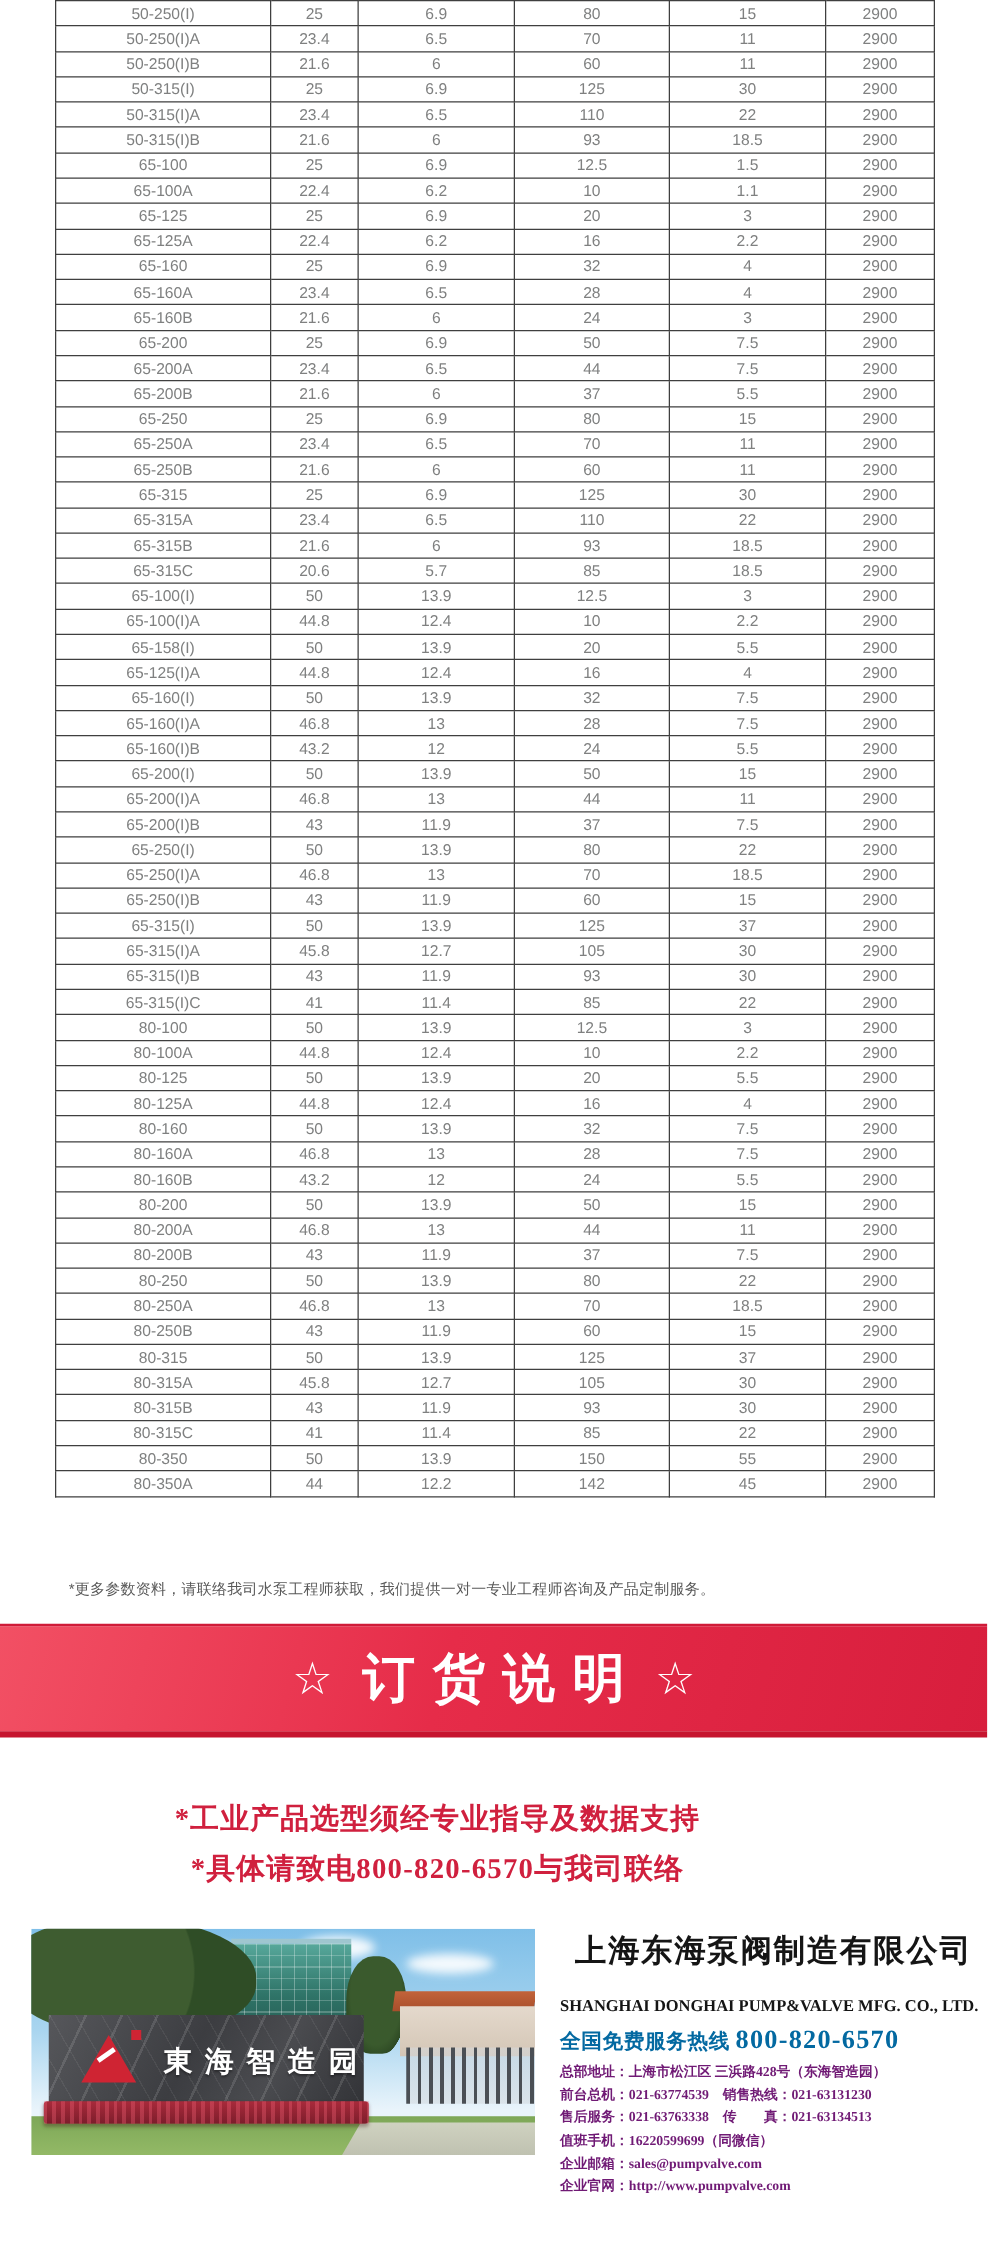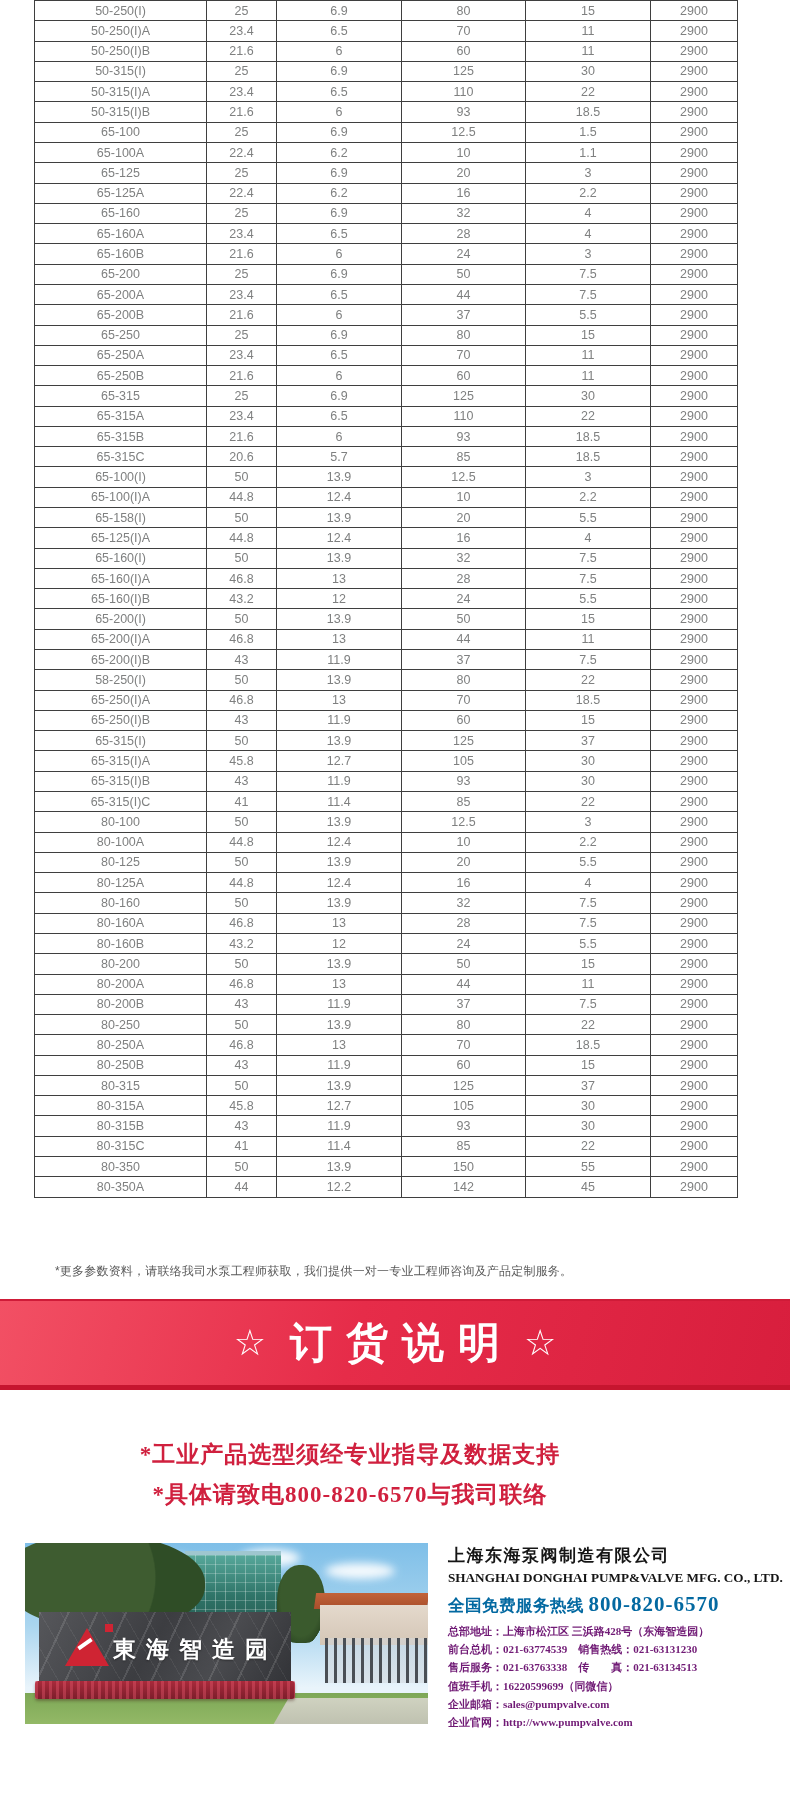--- a/index.html
+++ b/index.html
@@ -1,20 +1,20 @@
 <!DOCTYPE html>
 <html><head>
 <meta charset="utf-8">
 <style>
   * { margin:0; padding:0; box-sizing:border-box; }
   body { background:#ffffff; font-family:"Liberation Sans", sans-serif; }
   .page { position:relative; width:790px; height:1797px; background:#ffffff; overflow:hidden; margin:0 auto; }
 
   
-  .spec-table { position:absolute; left:34px; top:0; width:703px; height:1198px;
+  .spec-table { position:absolute; left:44px; top:0; width:703px; height:1198px;
                 border-collapse:collapse; table-layout:fixed; }
   .spec-table td { border:1px solid #3f3f3f; text-align:center; vertical-align:middle;
                    font-size:12.5px; color:#7f8080; padding:0; overflow:hidden; white-space:nowrap; }
 
   
   .note { position:absolute; left:55px; top:1263px; width:700px;
           font-size:12px; color:#595959; letter-spacing:0.2px; }
 
   
   .banner { position:absolute; left:0; top:1299px; width:790px; height:91px;
@@ -25,23 +25,23 @@
   .banner .title { color:#ffffff; font-size:42px; font-weight:bold; letter-spacing:14px;
                    padding-left:14px; margin:0 10px; }
 
   
   .notice { position:absolute; left:0; top:1435px; width:700px; text-align:center;
             font-family:"Liberation Serif", serif; color:#d0203e; font-weight:bold; }
   .notice .line { font-size:23px; line-height:40px; letter-spacing:1px; }
 
   
   .footer-info { position:absolute; left:448px; top:1544px; width:330px; }
-  .company-cn { font-size:17px; font-weight:bold; color:#151515; letter-spacing:1.5px; white-space:nowrap; }
+  .company-cn { font-size:25px; font-weight:bold; color:#151515; letter-spacing:1.5px; white-space:nowrap;text-align:right; }
   .company-en { font-family:"Liberation Serif", serif; font-size:13.2px; font-weight:bold;
-                color:#151515; margin-top:3px; white-space:nowrap; }
+                color:#151515; margin-top:20px; white-space:nowrap; }
   .hotline { margin-top:6px; color:#0369a1; font-weight:bold; white-space:nowrap; }
   .hotline .hl-label { font-size:16.5px; letter-spacing:0.5px; }
   .hotline .hl-number { font-family:"Liberation Serif", serif; font-size:21px; letter-spacing:1px; }
   .contact-lines { margin-top:5px; }
   .contact-line { font-family:"Liberation Serif", serif; font-size:11px; font-weight:bold;
                   color:#701a75; line-height:18.2px; white-space:nowrap; }
 
   
   .photo { position:absolute; left:25px; top:1543px; width:403px; height:181px; overflow:hidden; }
   .sky { position:absolute; inset:0; background:linear-gradient(180deg,#7fbfe8 0%,#a9d5ef 45%,#e9f4fb 80%); }
@@ -68,21 +68,21 @@
       background:linear-gradient(180deg,#e4d9cc 0%,#d4c6b6 100%); }
   .roof-right { position:absolute; left:290px; top:50px; width:113px; height:16px;
       background:linear-gradient(180deg,#c2633a 0%,#a84e2b 100%); transform:skewX(-8deg); }
   .gate { position:absolute; left:300px; top:95px; width:103px; height:45px;
       background:repeating-linear-gradient(90deg,#4a4f55 0 3px, rgba(210,215,220,0.55) 3px 9px); }
   .wall { position:absolute; left:14px; top:69px; width:252px; height:72px;
       background:linear-gradient(120deg,#56575b 0%,#3c3d41 45%,#4a4b4f 70%,#323337 100%); }
   .wall .veins { position:absolute; inset:0; opacity:0.35;
       background:repeating-linear-gradient(115deg, rgba(255,255,255,0.35) 0 2px, transparent 2px 26px),
                  repeating-linear-gradient(60deg, rgba(255,255,255,0.18) 0 1px, transparent 1px 18px); }
-  .sign-text { position:absolute; left:74px; top:22px; color:#ffffff; font-size:23px; font-weight:bold;
+  .sign-text { position:absolute; left:92px; top:22px; color:#ffffff; font-size:23px; font-weight:bold;
       letter-spacing:10px; white-space:nowrap; text-shadow:0 1px 2px rgba(0,0,0,0.4); }
   .logo-tri { position:absolute; left:26px; top:16px; width:0; height:0;
       border-left:22px solid transparent; border-right:22px solid transparent;
       border-bottom:38px solid #cf2433; }
   .logo-sq { position:absolute; left:66px; top:12px; width:8px; height:8px; background:#cf2433; }
   .logo-slash { position:absolute; left:38px; top:30px; width:16px; height:4px; background:#ffffff;
       transform:rotate(-35deg); }
   .flowers { position:absolute; left:10px; top:138px; width:260px; height:18px;
       background:linear-gradient(180deg,#a92a3b 0%,#7c1d2b 100%); border-radius:3px;
       box-shadow:0 2px 3px rgba(60,20,20,0.35); }
@@ -366,21 +366,21 @@
         </tr>
         <tr>
           <td>65-200(I)B</td>
           <td>43</td>
           <td>11.9</td>
           <td>37</td>
           <td>7.5</td>
           <td>2900</td>
         </tr>
         <tr>
-          <td>58-250(I)</td>
+          <td>65-250(I)</td>
           <td>50</td>
           <td>13.9</td>
           <td>80</td>
           <td>22</td>
           <td>2900</td>
         </tr>
         <tr>
           <td>65-250(I)A</td>
           <td>46.8</td>
           <td>13</td>

